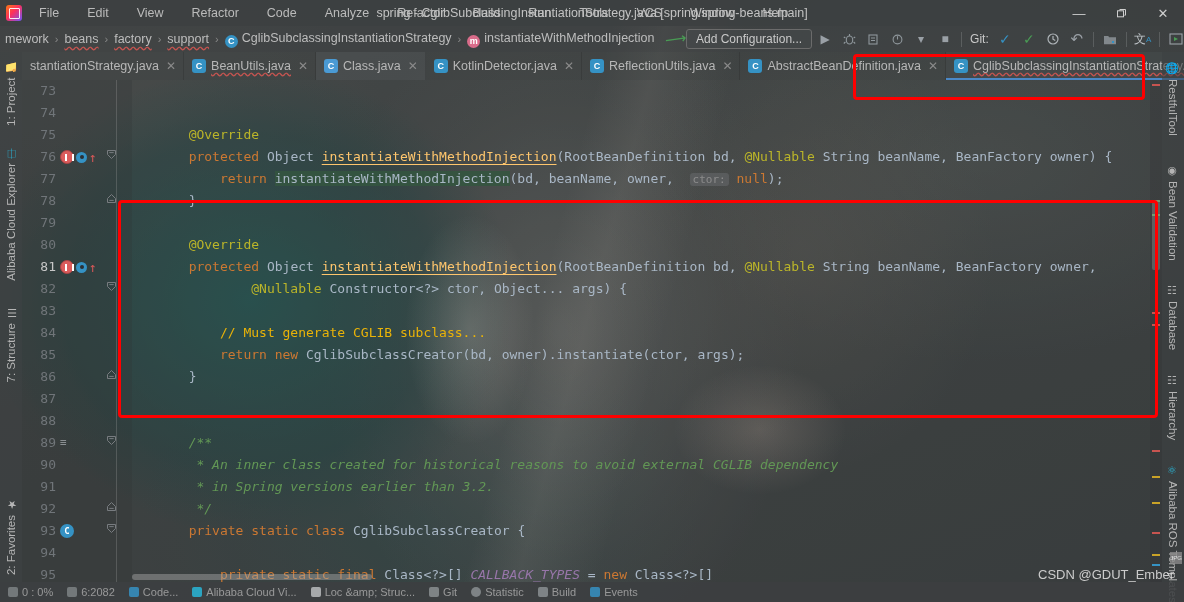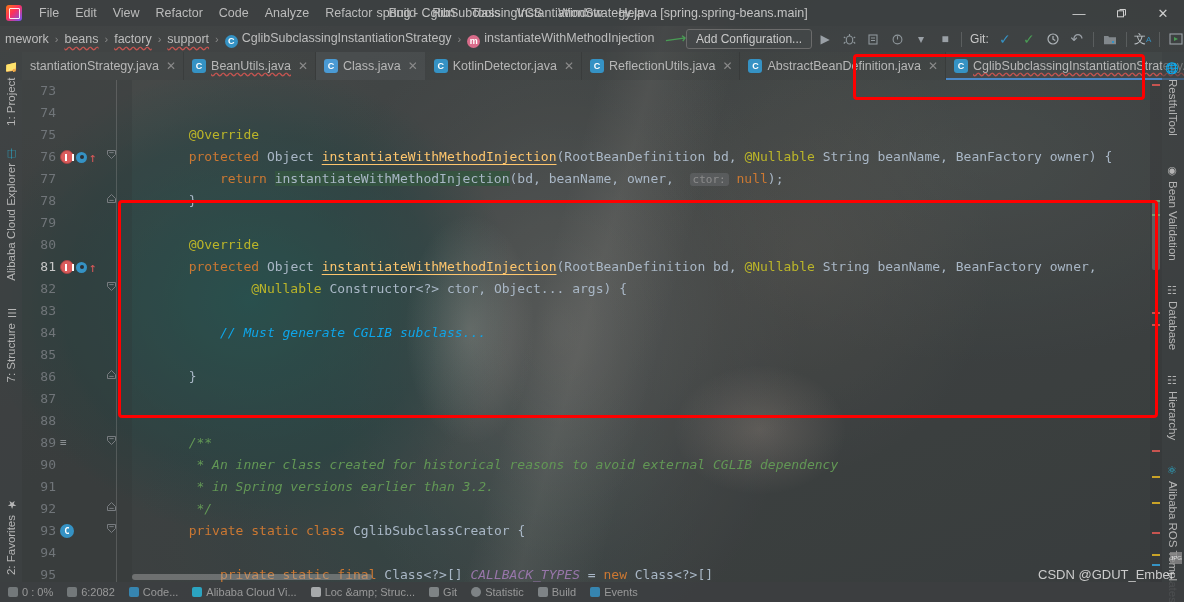--- a/index.html
+++ b/index.html
@@ -51,21 +51,21 @@
     width: 16px; height: 16px; margin-left: 6px; margin-right: 9px;
     border-radius: 3px;
     background: linear-gradient(135deg,#f97a12 0%,#fe315d 45%,#6b57ff 100%);
     position: relative; flex: none;
   }
   .app-logo::after {
     content: ""; position: absolute; left: 3px; top: 3px;
     width: 9px; height: 9px; border: 1.5px solid rgba(255,255,255,.9);
     border-radius: 1px;
   }
-  .menubar { display: flex; align-items: center; gap: 0; }
+  .menubar { display: flex; align-items: center; gap: 12px; }
   .menu-item {
     color: #bbbbbb; font-size: 12.5px; padding: 3px 8px; white-space: nowrap;
     cursor: default;
   }
   .title-text {
     position: absolute; left: 0; right: 0; text-align: center;
     color: #c3c3c3; font-size: 12.5px; pointer-events: none;
   }
   .win-btns {
     margin-left: auto; display: flex; align-items: center; height: 26px; z-index: 2;
@@ -205,21 +205,21 @@
     font-size: 13px; color: #a9b7c6; overflow: hidden;
   }
 
   
   .kw   { color: #cc7832; }
   .ann  { color: #bbb529; }
   .typ  { color: #a9b7c6; }
   .mth  { color: #ffc66d; }
   .fld  { color: #9876aa; font-style: italic; margin-top: 28px; }
   .cmt  { color: #629755; font-style: italic; }
-  .lcmt { color: #0ea5e9; font-style: italic; }
+  .lcmt { color: #eab308; }
   .pun  { color: #a9b7c6; }
   .hl   { background: rgba(52,86,64,.85); }
   .usage{ text-decoration: underline; text-decoration-color: #ffc66d; text-underline-offset: 3px; }
   .hintbox { background: rgba(110,114,118,.45); color: #8c8c8c; font-size: 11px; border-radius: 3px; padding: 0 3px; margin-top: 26px; }
 
   
   .redbox {
     position: absolute; border: 3px solid #ff0000; border-radius: 4px; z-index: 40;
     pointer-events: none;
   }
@@ -544,20 +544,21 @@
         <div class="ln-row">
           <div class="lnum">84</div>
           <div class="gut-icons"></div>
           <div class="fold"></div>
           <div class="code-text">            <span class="lcmt">// Must generate CGLIB subclass...</span></div>
         </div>
         <div class="ln-row">
           <div class="lnum">85</div>
           <div class="gut-icons"></div>
           <div class="fold"></div>
+          <div class="code-text">            <span class="kw">return</span> <span class="kw">new</span> <span class="typ">CglibSubclassCreator</span><span class="pun">(</span>bd<span class="pun">,</span> owner<span class="pun">).</span>instantiate<span class="pun">(</span>ctor<span class="pun">,</span> args<span class="pun">);</span></div>
         </div>
         <div class="ln-row">
           <div class="lnum">86</div>
           <div class="gut-icons"></div>
           <div class="fold"><svg width="11" height="11" viewBox="0 0 11 11">
               <path d="M1.5 9.5 h8 v-4 l-4 -4 l-4 4z" fill="none" stroke="#787c80" stroke-width="1"></path>
               <path d="M3.3 7.4 h4.4" stroke="#787c80" stroke-width="1"></path>
             </svg></div>
           <div class="code-text">        <span class="pun">}</span></div>
         </div>

